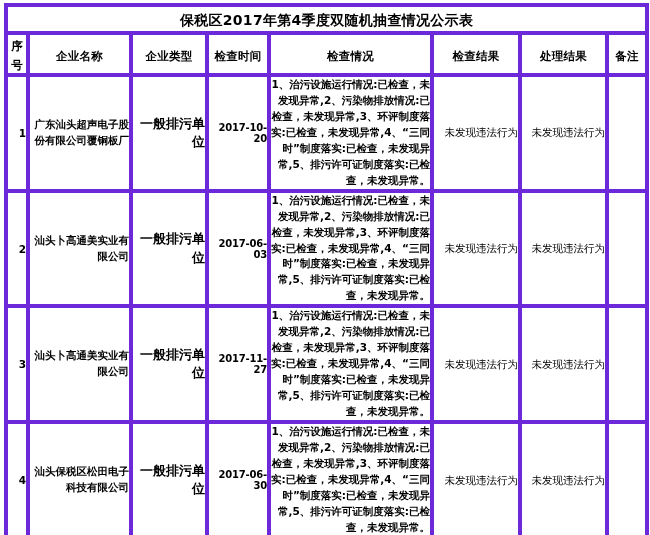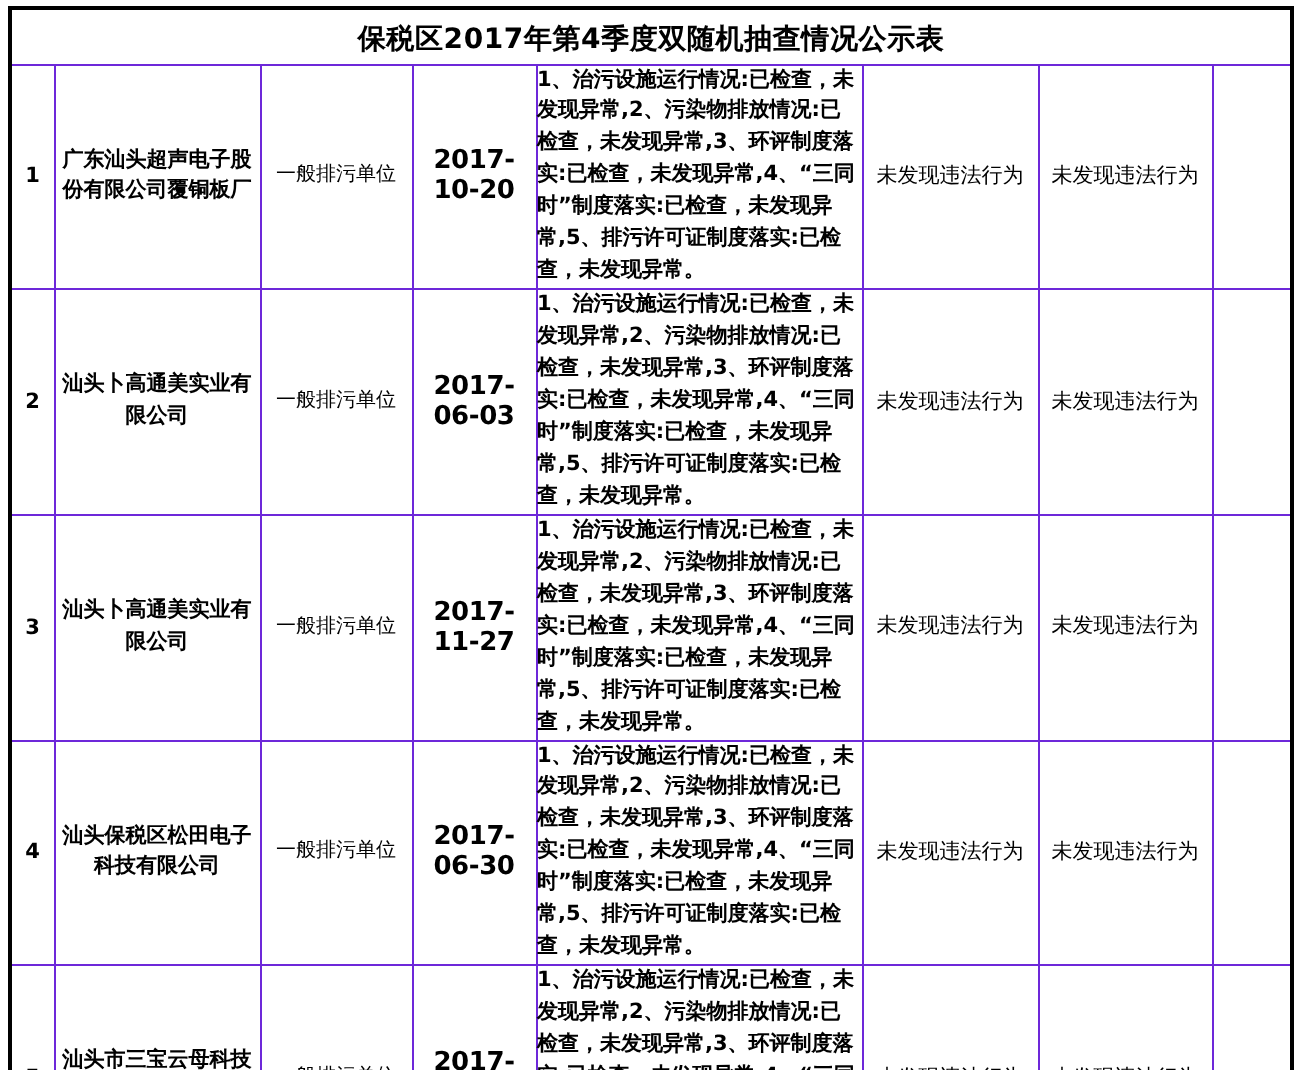--- a/index.html
+++ b/index.html
@@ -27,21 +27,21 @@
 
   table.report {
     border-collapse: collapse;
     table-layout: fixed;
     width: 641px;
     background: #ffffff;
   }
 
   table.report td,
   table.report th {
-    border: 1px solid #6d28d9;
+    border: 4px solid #6d28d9;
     padding: 0;
     vertical-align: middle;
     background: #ffffff;
     box-sizing: border-box;
   }
 
   
   table.report {
     border: 2px solid #000000;
   }
@@ -69,46 +69,47 @@
   .hdr-text {
     font-size: 11.5px;
     font-weight: bold;
     letter-spacing: 0.2px;
     line-height: 1.1;
   }
 
   
   tr.data-row > td {
     height: 95px;
+    text-align: right;
   }
 
   .c-index {
     text-align: center;
     font-size: 10.5px;
     font-weight: bold;
   }
   .c-name {
     text-align: center;
     font-size: 10.5px;
     font-weight: bold;
     line-height: 1.5;
     padding: 0 5px;
     word-break: break-all;
     margin-top: 16px;
   }
   .c-type {
     text-align: center;
-    font-size: 10px;
-    font-weight: normal;
+    font-size: 13px;
+    font-weight: bold;
     line-height: 1.4;
     padding: 0 2px;
   }
   .c-date {
     text-align: center;
-    font-size: 13px;
+    font-size: 10px;
     font-weight: bold;
     letter-spacing: -0.2px;
   }
   .c-detail {
     text-align: left;
     font-size: 10.5px;
     font-weight: bold;
     line-height: 1.52;
     padding: 3px 5px 3px 6px;
     word-break: break-all;
@@ -142,20 +143,46 @@
       <col style="width:87px">
       <col style="width:40px">
     </colgroup>
 
     <thead>
       <tr>
         <td class="title-cell" colspan="8">
           <span class="title-text">保税区2017年第4季度双随机抽查情况公示表</span>
         </td>
       </tr>
+      <tr>
+        <th class="hdr-cell">
+          <span class="hdr-text">序号</span>
+        </th>
+        <th class="hdr-cell">
+          <span class="hdr-text">企业名称</span>
+        </th>
+        <th class="hdr-cell">
+          <span class="hdr-text">企业类型</span>
+        </th>
+        <th class="hdr-cell">
+          <span class="hdr-text">检查时间</span>
+        </th>
+        <th class="hdr-cell">
+          <span class="hdr-text">检查情况</span>
+        </th>
+        <th class="hdr-cell">
+          <span class="hdr-text">检查结果</span>
+        </th>
+        <th class="hdr-cell">
+          <span class="hdr-text">处理结果</span>
+        </th>
+        <th class="hdr-cell">
+          <span class="hdr-text">备注</span>
+        </th>
+      </tr>
     </thead>
 
     <tbody>
 
       <tr class="data-row">
         <td class="c-index">1</td>
         <td class="c-name">广东汕头超声电子股份有限公司覆铜板厂</td>
         <td class="c-type">一般排污单位</td>
         <td class="c-date">2017-10-20</td>
         <td class="c-detail">1、治污设施运行情况:已检查，未发现异常,2、污染物排放情况:已检查，未发现异常,3、环评制度落实:已检查，未发现异常,4、“三同时”制度落实:已检查，未发现异常,5、排污许可证制度落实:已检查，未发现异常。</td>

